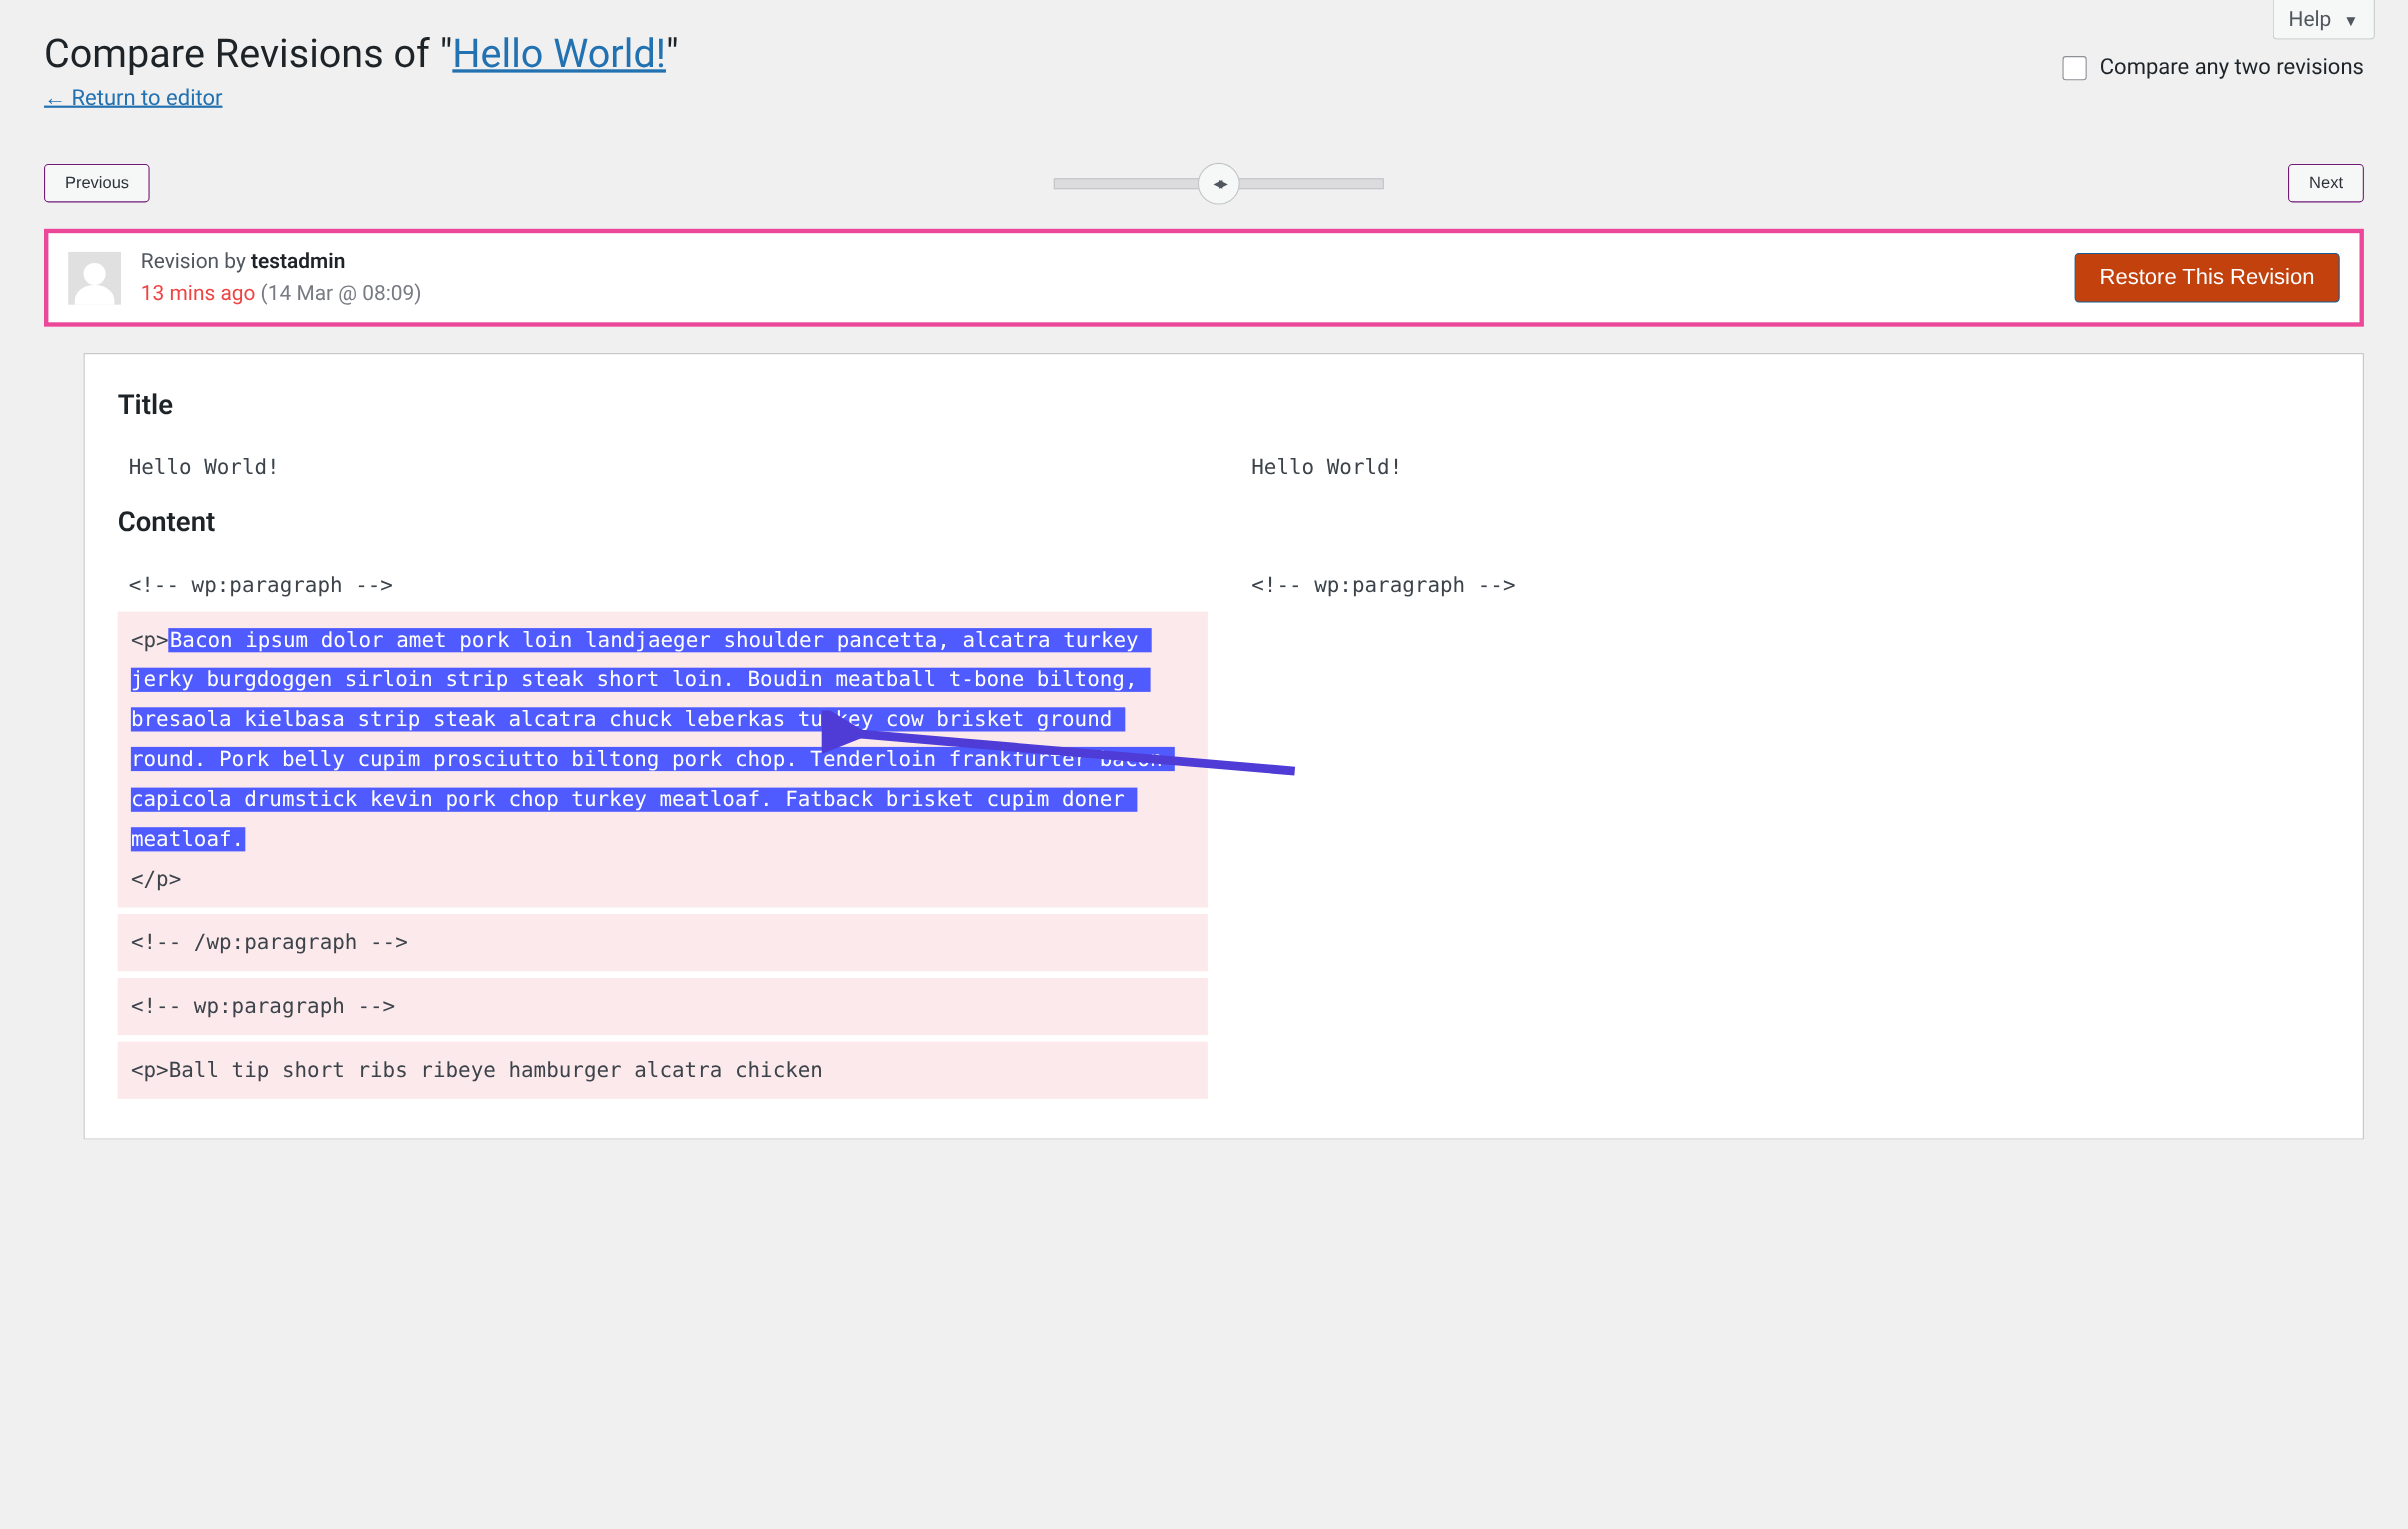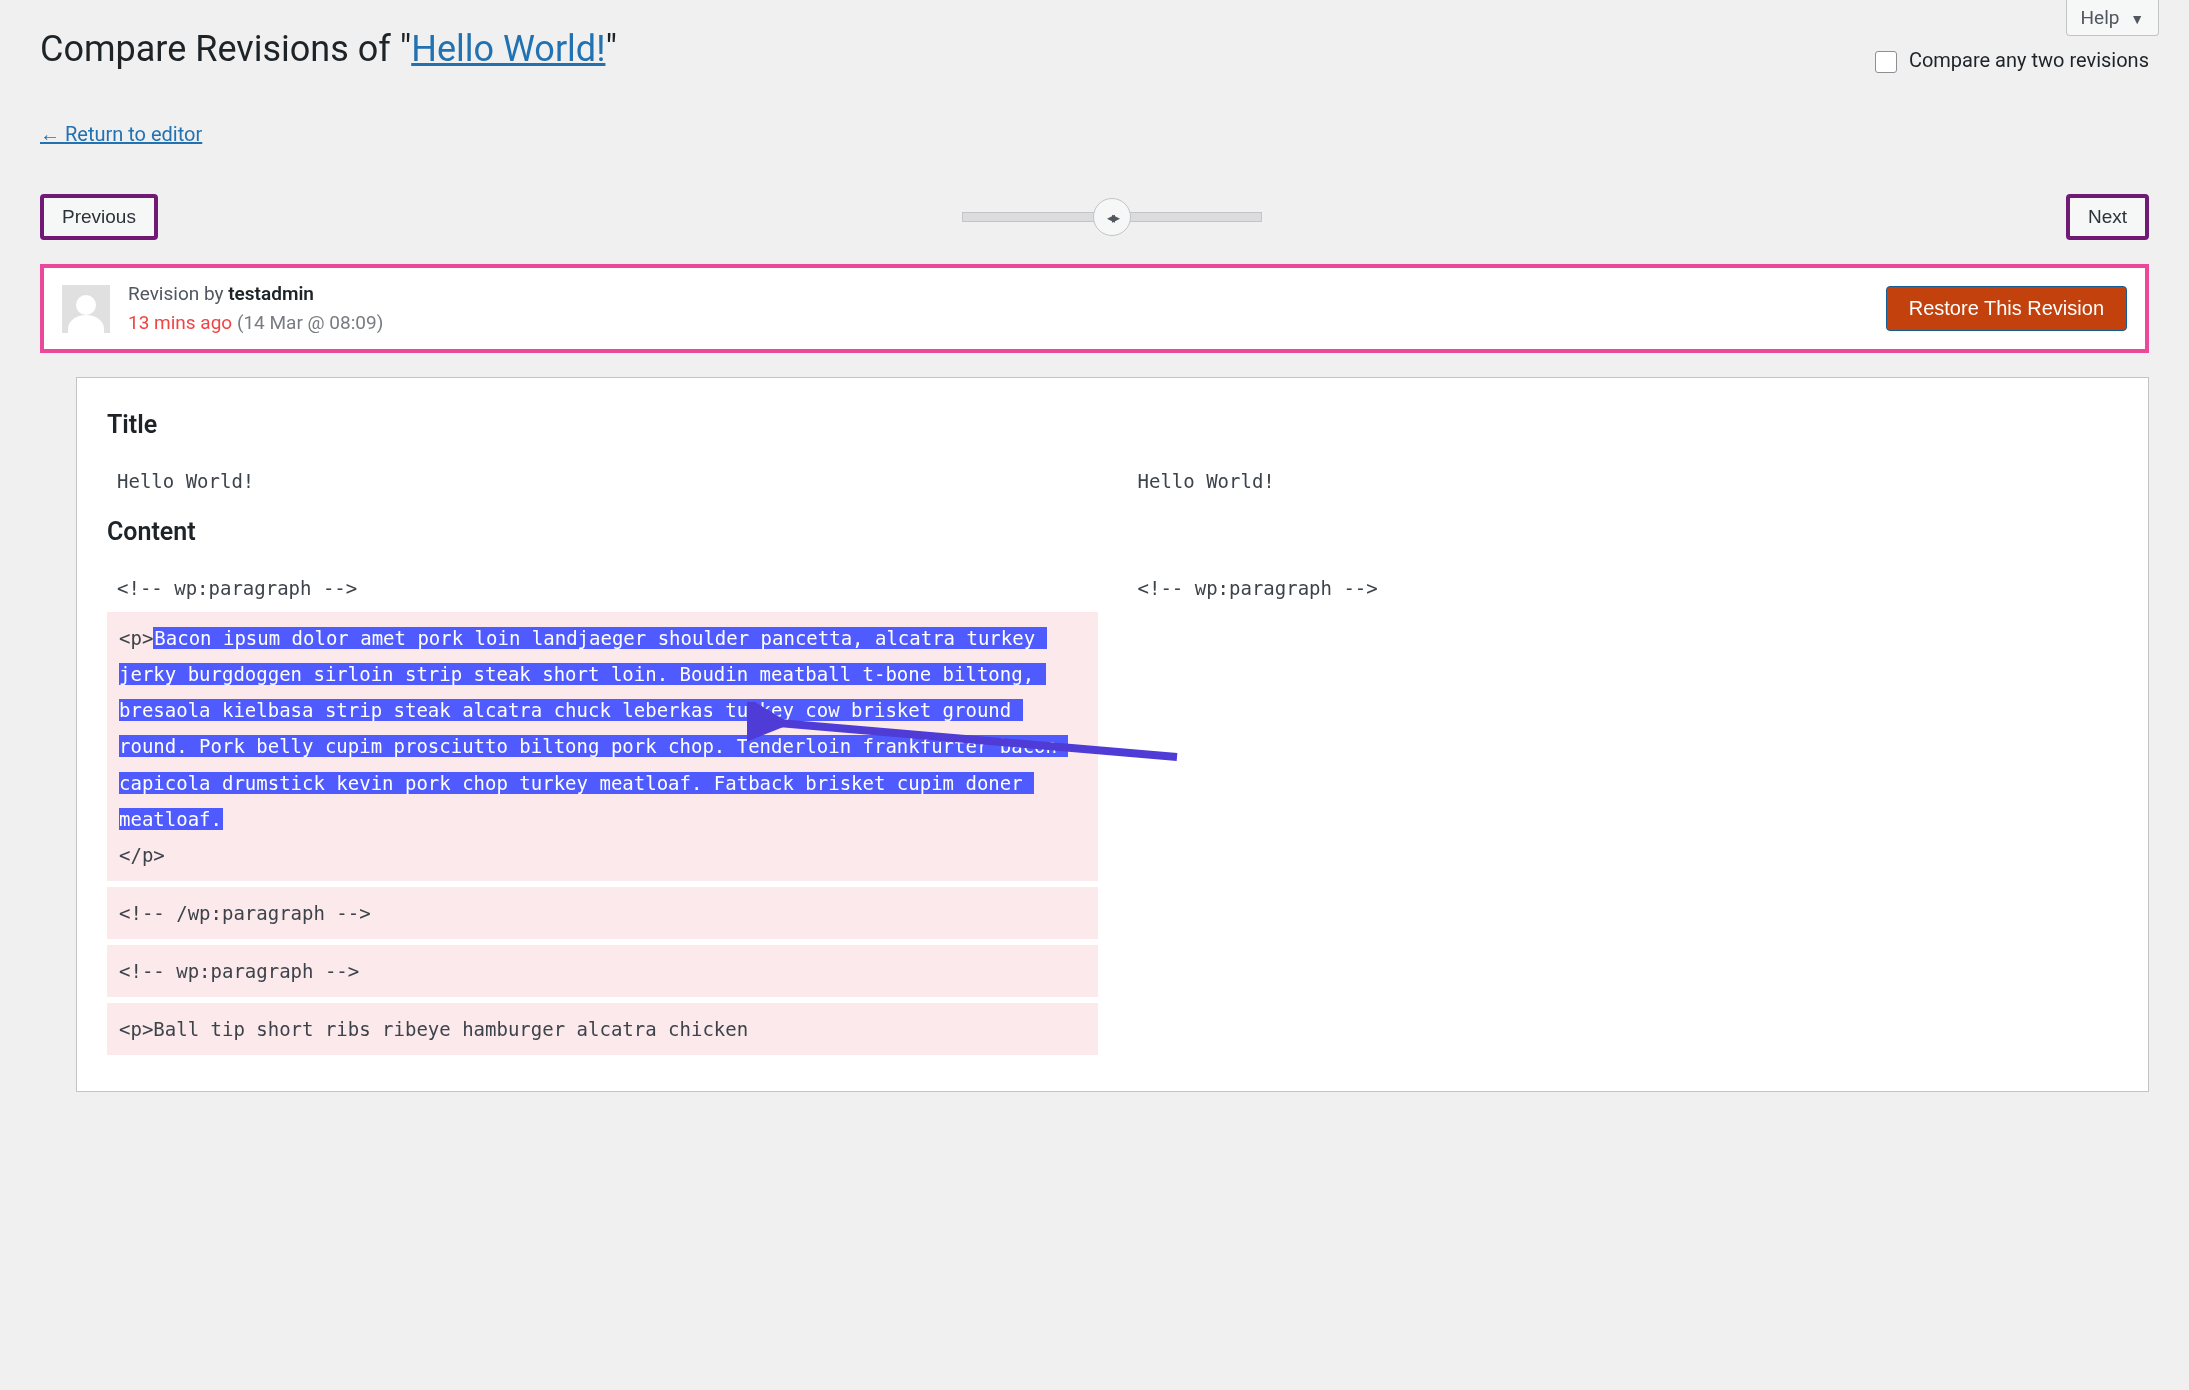--- a/index.html
+++ b/index.html
@@ -41,21 +41,20 @@
   h1.heading a {
     color: #2271b1;
     text-decoration: underline;
   }
   .return-link {
     color: #2271b1;
     text-decoration: underline;
     font-size: 20px;
     display: inline-block;
     margin-bottom: 20px;
-    margin-top: 46px;
   }
   .compare-opt {
     float: right;
     margin-top: -28px;
     font-size: 20px;
     color: #1d2327;
     display: flex;
     align-items: flex-start;
   }
   .compare-opt input {
@@ -69,24 +68,24 @@
   }
   .nav-row {
     display: flex;
     align-items: center;
     justify-content: space-between;
     margin: 28px 0 0 0;
     clear: both;
   }
   .btn {
     background: #f6f7f7;
-    border: 4px solid #701a75;
+    border: 1px solid #701a75;
     border-radius: 4px;
     padding: 8px 18px;
-    font-size: 19px;
+    font-size: 15px;
     color: #2c3338;
     cursor: pointer;
   }
   .slider-wrap {
     position: relative;
     width: 300px;
     height: 14px;
     display: flex;
     align-items: center;
   }

